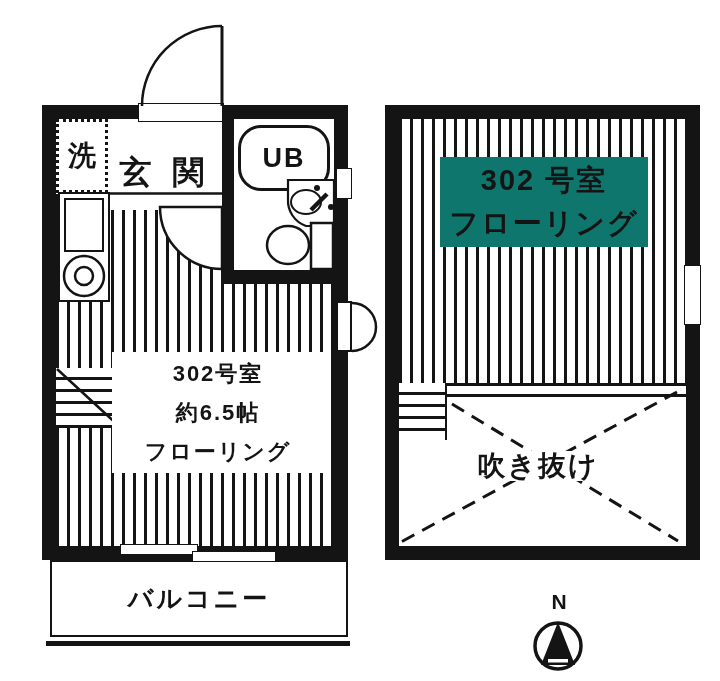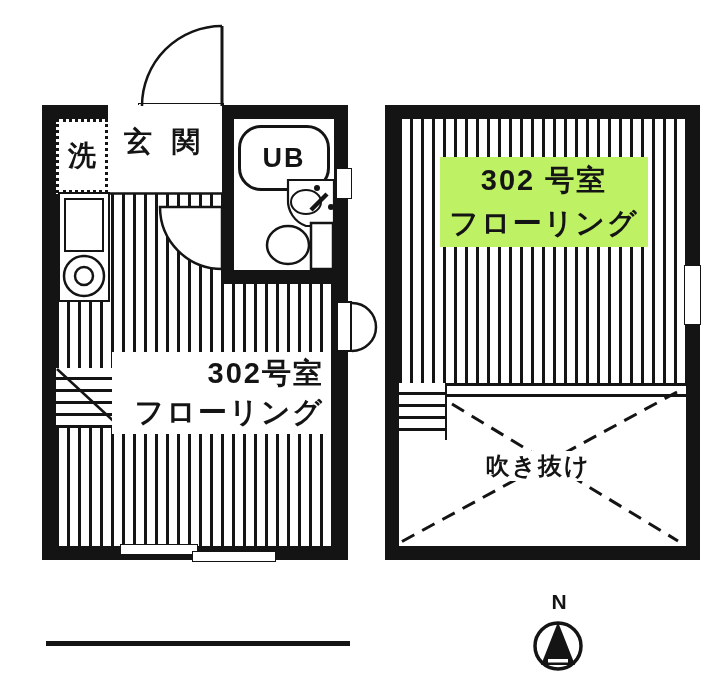--- a/index.html
+++ b/index.html
@@ -10,21 +10,21 @@
   .stripes{background:repeating-linear-gradient(90deg,#141414 0px,#141414 2.6px,#ffffff 2.6px,#ffffff 11px);}
   .treads{background:#fff repeating-linear-gradient(180deg,#ffffff 0px,#ffffff 9.5px,#141414 9.5px,#141414 12px);}
   
   .wall-frame{border:14px solid #141414;background:transparent;}
   .solid{background:#141414;}
   .whitebox{background:#ffffff;}
   .thinb{border:1.5px solid #141414;}
   .medb{border:2.5px solid #141414;}
   
   .jp{color:#141414;font-weight:bold;text-align:center;}
-  .roomtext{font-size:29px;line-height:39px;letter-spacing:2px;white-space:nowrap;text-align:right;}
+  .roomtext{font-size:22px;line-height:39px;letter-spacing:2px;white-space:nowrap;}
   .lofttext{font-size:29px;line-height:43px;letter-spacing:2px;white-space:nowrap;}
   .label-mid{display:flex;align-items:center;justify-content:center;}
   svg{display:block;}
   .overlay{pointer-events:none;}
   .z5{z-index:5}.z10{z-index:10}.z15{z-index:15}.z20{z-index:20}.z30{z-index:30}.z40{z-index:40}
 </style>
 </head>
 <body>
 
 <div id="canvas">
@@ -32,67 +32,71 @@
   <div class="abs wall-frame z10" style="left:42px;top:105px;width:306px;height:455px;"></div>
 
   <div class="abs stripes z5" style="left:56px;top:194px;width:278px;height:352px;"></div>
 
   <div class="abs whitebox z15" style="left:138px;top:103px;width:86px;height:19px;border:1.5px solid #141414;"></div>
 
   <div class="abs whitebox z15 label-mid jp" style="left:56px;top:119px;width:52px;height:74px;border:3px dotted #141414;font-size:28px;">
     <span>洗</span>
   </div>
 
-  <div class="abs whitebox z15 label-mid jp" style="left:108px;top:105px;width:114px;height:74px;font-size:28px;letter-spacing:6px;">
+  <div class="abs whitebox z15 label-mid jp" style="left:108px;top:136px;width:114px;height:74px;font-size:32px;letter-spacing:6px;">
     <span>玄 関</span>
   </div>
 
   <div class="abs solid z15" style="left:222px;top:105px;width:12px;height:179px;"></div>
   <div class="abs solid z15" style="left:222px;top:270px;width:126px;height:14px;"></div>
 
   <div class="abs whitebox z15" style="left:234px;top:119px;width:100px;height:151px;"></div>
 
   <div class="abs whitebox z20 label-mid jp" style="left:238px;top:125px;width:92px;height:66px;border:3px solid #141414;border-radius:23px;font-size:27px;letter-spacing:2px;">
     <span>UB</span>
   </div>
 
   <div class="abs whitebox medb z15" style="left:58px;top:192px;width:52px;height:110px;"></div>
   <div class="abs whitebox medb z20" style="left:64px;top:198px;width:40px;height:54px;"></div>
 
   <div class="abs z40 jp roomtext" style="left:112px;top:352px;width:212px;background:#ffffff;padding:2px 0;">
     <div>302号室</div>
+    <div>約6.5帖</div>
     <div>フローリング</div>
   </div>
 
   <div class="abs treads z15" style="left:56px;top:368px;width:64px;height:60px;border-right:2.5px solid #141414;"></div>
 
   <div class="abs whitebox thinb z20" style="left:336px;top:168px;width:16px;height:31px;"></div>
 
   <div class="abs whitebox z20" style="left:336px;top:301px;width:16px;height:51px;border:2.5px solid #141414;"></div>
 
   <div class="abs whitebox thinb z20" style="left:120px;top:544px;width:78px;height:11px;"></div>
   <div class="abs whitebox thinb z20" style="left:192px;top:551px;width:84px;height:11px;"></div>
 
+  <div class="abs whitebox z10 label-mid jp" style="left:50px;top:560px;width:298px;height:77px;border:2.5px solid #141414;font-size:25px;letter-spacing:3px;">
+    <span>バルコニー</span>
+  </div>
   <div class="abs solid z10" style="left:46px;top:641px;width:304px;height:4.5px;"></div>
 
   <div class="abs wall-frame z10" style="left:385px;top:105px;width:315px;height:455px;"></div>
 
   <div class="abs stripes z5" style="left:399px;top:119px;width:287px;height:264px;"></div>
 
-  <div class="abs z40 jp lofttext" style="left:440px;top:157px;width:208px;background:#bef264;padding:2px 0;">
+  <div class="abs z40 jp lofttext" style="left:440px;top:157px;width:208px;background:#0f766e;padding:2px 0;">
     <div>302 号室</div>
     <div>フローリング</div>
   </div>
 
   <div class="abs whitebox z15" style="left:447px;top:383px;width:239px;height:14px;border-top:3px solid #141414;border-bottom:3px solid #141414;"></div>
 
   <div class="abs treads z15" style="left:399px;top:383px;width:48px;height:57px;border-right:2.5px solid #141414;"></div>
 
   <div class="abs whitebox z5" style="left:399px;top:397px;width:287px;height:149px;"></div>
-  <div class="abs z40 jp label-mid" style="left:458px;top:451px;width:160px;height:30px;background:#ffffff;font-size:24px;letter-spacing:2px;">
+  <div class="abs z40 jp label-mid" style="left:458px;top:451px;width:160px;height:30px;background:#ffffff;font-size:28px;letter-spacing:2px;">
     <span>吹き抜け</span>
   </div>
 
   <div class="abs whitebox thinb z20" style="left:684px;top:265px;width:17px;height:60px;"></div>
 
   <div class="abs z40 jp label-mid" style="left:544px;top:590px;width:30px;height:24px;font-size:21px;">
     <span>N</span>
   </div>
 
   <svg class="abs overlay z30" width="720" height="681" viewBox="0 0 720 681" style="left:0;top:0;" fill="none" stroke="#141414">

